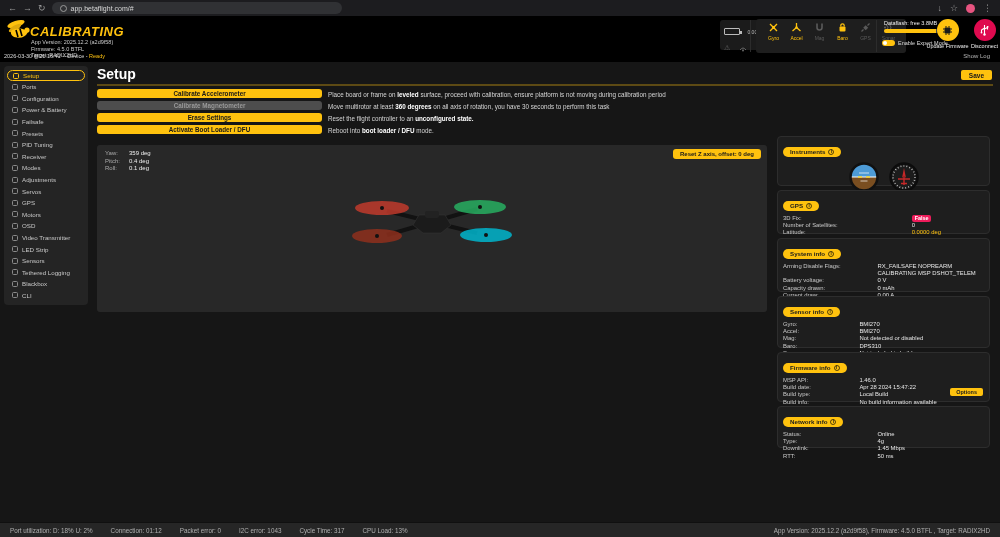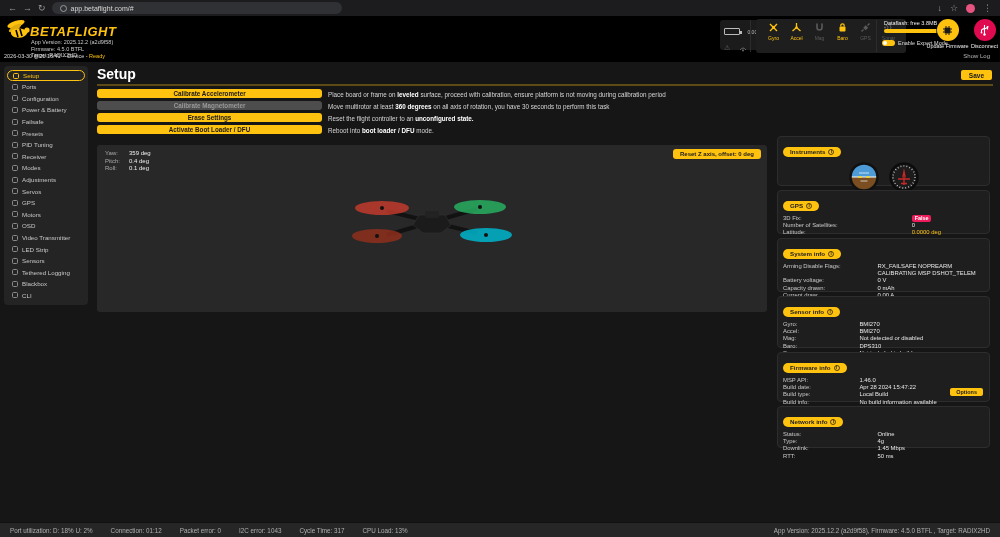--- a/index.html
+++ b/index.html
@@ -116,21 +116,21 @@
   <div class="appheader">
     <div class="logo-wrap">
       <svg width="78" height="26" viewBox="0 0 78 26">
         <ellipse cx="10" cy="6" rx="9" ry="3.2" fill="#ffc20e" transform="rotate(-18 10 6)"></ellipse>
         <ellipse cx="9" cy="10" rx="7" ry="2.6" fill="#e0a90c" transform="rotate(-30 9 10)"></ellipse>
         <path d="M6 12 Q16 8 22 14 Q18 22 8 19 Q3 16 6 12 Z" fill="#ffc20e"></path>
         <path d="M10 12 l2 7 M14 11 l2 7" stroke="#000" stroke-width="1.6"></path>
         <circle cx="21" cy="12" r="2.6" fill="#ffc20e"></circle>
       </svg>
     </div>
-    <span class="logo-text" style="position:absolute;left:30px;top:8px;">BETAFLIGHT</span>
+    <span class="logo-text" style="position:absolute;left:30px;top:8px;">CALIBRATING</span>
     <div class="ver-lines" style="left:31px;top:23px;position:absolute;">
       <div>App Version: 2025.12.2 (a2d9f58)</div>
       <div>Firmware: 4.5.0 BTFL</div>
       <div>Target: RADIX2HD</div>
     </div>
     <div class="statusline">
       <span>2026-03-30 @21:16:41 -- Device -</span>
       <span class="ready">Ready</span>
     </div>
 

